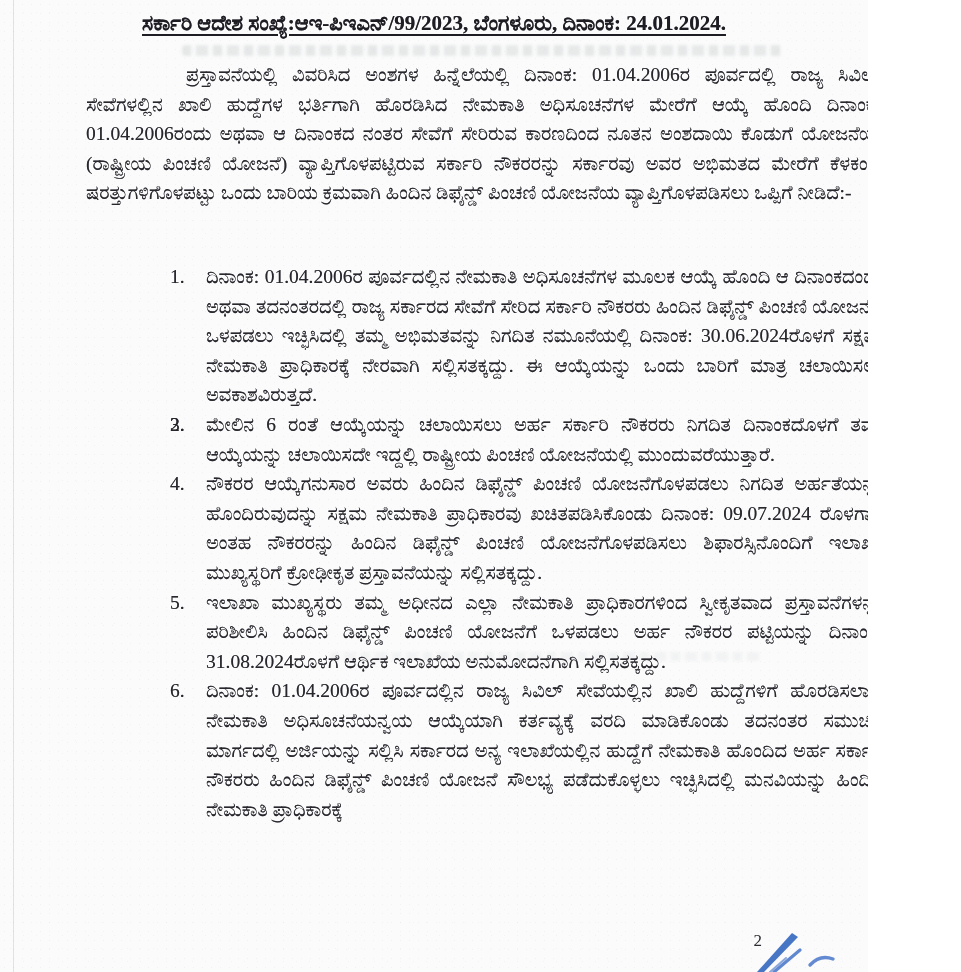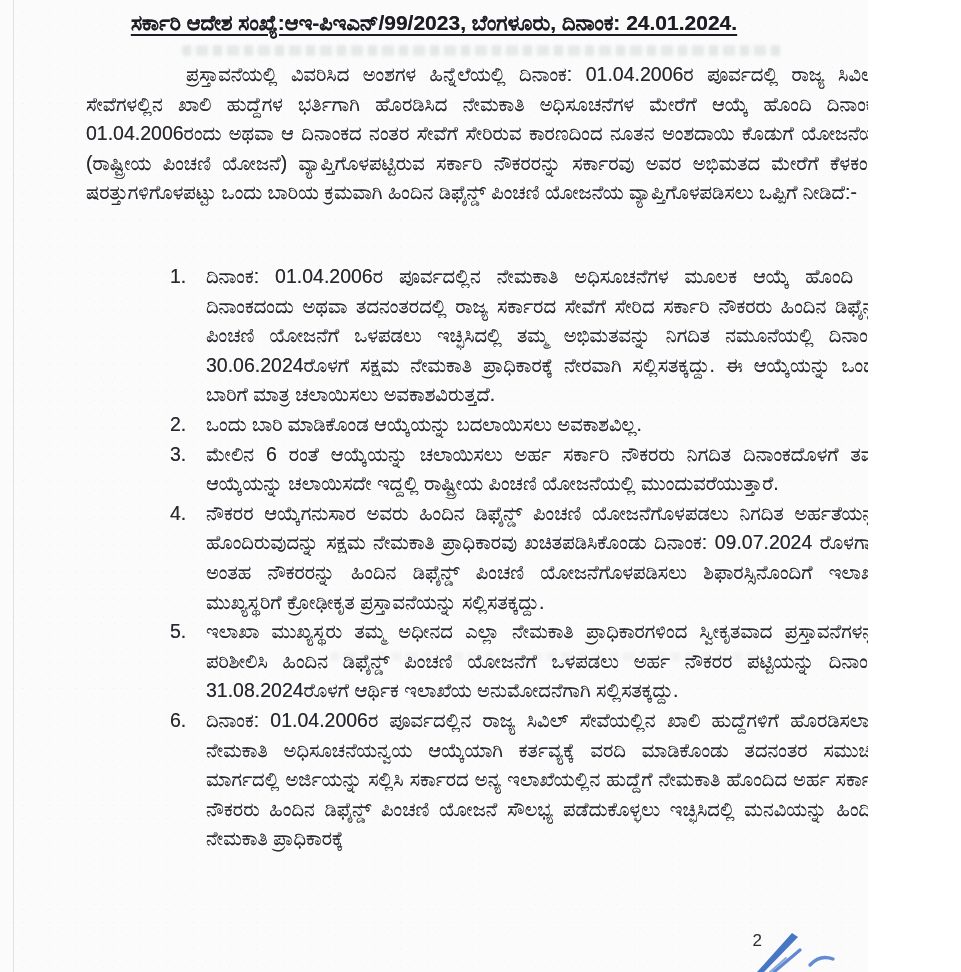--- a/index.html
+++ b/index.html
@@ -11,21 +11,21 @@
     position: relative;
     width: 868px;
     height: 972px;
     overflow: hidden;
     background-color: #fbfbfc;
     background-image:
       radial-gradient(rgba(200,202,208,0.18) 0.6px, transparent 0.7px),
       radial-gradient(rgba(180,184,192,0.10) 0.6px, transparent 0.7px);
     background-size: 9px 9px, 13px 13px;
     background-position: 0 0, 4px 6px;
-    font-family: Liberation Sans, sans-serif;
+    font-family: Liberation Serif, serif;
     color: #27272d;
   }
   .scan-edge {
     position: absolute;
     left: 13px;
     top: 0;
     width: 1px;
     height: 972px;
     background: rgba(150,152,158,0.25);
   }
@@ -120,21 +120,20 @@
 
   <p class="intro body-text">ಪ್ರಸ್ತಾವನೆಯಲ್ಲಿ ವಿವರಿಸಿದ ಅಂಶಗಳ ಹಿನ್ನೆಲೆಯಲ್ಲಿ ದಿನಾಂಕ: 01.04.2006ರ ಪೂರ್ವದಲ್ಲಿ ರಾಜ್ಯ ಸಿವಿಲ್ ಸೇವೆಗಳಲ್ಲಿನ ಖಾಲಿ ಹುದ್ದೆಗಳ ಭರ್ತಿಗಾಗಿ ಹೊರಡಿಸಿದ ನೇಮಕಾತಿ ಅಧಿಸೂಚನೆಗಳ ಮೇರೆಗೆ ಆಯ್ಕೆ ಹೊಂದಿ ದಿನಾಂಕ: 01.04.2006ರಂದು ಅಥವಾ ಆ ದಿನಾಂಕದ ನಂತರ ಸೇವೆಗೆ ಸೇರಿರುವ ಕಾರಣದಿಂದ ನೂತನ ಅಂಶದಾಯಿ ಕೊಡುಗೆ ಯೋಜನೆಯ (ರಾಷ್ಟ್ರೀಯ ಪಿಂಚಣಿ ಯೋಜನೆ) ವ್ಯಾಪ್ತಿಗೊಳಪಟ್ಟಿರುವ ಸರ್ಕಾರಿ ನೌಕರರನ್ನು ಸರ್ಕಾರವು ಅವರ ಅಭಿಮತದ ಮೇರೆಗೆ ಕೆಳಕಂಡ ಷರತ್ತುಗಳಿಗೊಳಪಟ್ಟು ಒಂದು ಬಾರಿಯ ಕ್ರಮವಾಗಿ ಹಿಂದಿನ ಡಿಫೈನ್ಡ್ ಪಿಂಚಣಿ ಯೋಜನೆಯ ವ್ಯಾಪ್ತಿಗೊಳಪಡಿಸಲು ಒಪ್ಪಿಗೆ ನೀಡಿದೆ:-</p>
 
   <ol class="conditions">
     <li class="body-text">
       <span class="num">1.</span>
       <span class="txt">ದಿನಾಂಕ: 01.04.2006ರ ಪೂರ್ವದಲ್ಲಿನ ನೇಮಕಾತಿ ಅಧಿಸೂಚನೆಗಳ ಮೂಲಕ ಆಯ್ಕೆ ಹೊಂದಿ ಆ ದಿನಾಂಕದಂದು ಅಥವಾ ತದನಂತರದಲ್ಲಿ ರಾಜ್ಯ ಸರ್ಕಾರದ ಸೇವೆಗೆ ಸೇರಿದ ಸರ್ಕಾರಿ ನೌಕರರು ಹಿಂದಿನ ಡಿಫೈನ್ಡ್ ಪಿಂಚಣಿ ಯೋಜನೆಗೆ ಒಳಪಡಲು ಇಚ್ಛಿಸಿದಲ್ಲಿ ತಮ್ಮ ಅಭಿಮತವನ್ನು ನಿಗದಿತ ನಮೂನೆಯಲ್ಲಿ ದಿನಾಂಕ: 30.06.2024ರೊಳಗೆ ಸಕ್ಷಮ ನೇಮಕಾತಿ ಪ್ರಾಧಿಕಾರಕ್ಕೆ ನೇರವಾಗಿ ಸಲ್ಲಿಸತಕ್ಕದ್ದು. ಈ ಆಯ್ಕೆಯನ್ನು ಒಂದು ಬಾರಿಗೆ ಮಾತ್ರ ಚಲಾಯಿಸಲು ಅವಕಾಶವಿರುತ್ತದೆ.</span>
     </li>
     <li class="body-text">
       <span class="num">2.</span>
-      <span class="txt">ಒಂದು ಬಾರಿ ಮಾಡಿಕೊಂಡ ಆಯ್ಕೆಯನ್ನು ಬದಲಾಯಿಸಲು ಅವಕಾಶವಿಲ್ಲ.</span>
     </li>
     <li class="body-text">
       <span class="num">3.</span>
       <span class="txt">ಮೇಲಿನ 6 ರಂತೆ ಆಯ್ಕೆಯನ್ನು ಚಲಾಯಿಸಲು ಅರ್ಹ ಸರ್ಕಾರಿ ನೌಕರರು ನಿಗದಿತ ದಿನಾಂಕದೊಳಗೆ ತಮ್ಮ ಆಯ್ಕೆಯನ್ನು ಚಲಾಯಿಸದೇ ಇದ್ದಲ್ಲಿ ರಾಷ್ಟ್ರೀಯ ಪಿಂಚಣಿ ಯೋಜನೆಯಲ್ಲಿ ಮುಂದುವರೆಯುತ್ತಾರೆ.</span>
     </li>
     <li class="body-text">
       <span class="num">4.</span>
       <span class="txt">ನೌಕರರ ಆಯ್ಕೆಗನುಸಾರ ಅವರು ಹಿಂದಿನ ಡಿಫೈನ್ಡ್ ಪಿಂಚಣಿ ಯೋಜನೆಗೊಳಪಡಲು ನಿಗದಿತ ಅರ್ಹತೆಯನ್ನು ಹೊಂದಿರುವುದನ್ನು ಸಕ್ಷಮ ನೇಮಕಾತಿ ಪ್ರಾಧಿಕಾರವು ಖಚಿತಪಡಿಸಿಕೊಂಡು ದಿನಾಂಕ: 09.07.2024 ರೊಳಗಾಗಿ ಅಂತಹ ನೌಕರರನ್ನು ಹಿಂದಿನ ಡಿಫೈನ್ಡ್ ಪಿಂಚಣಿ ಯೋಜನೆಗೊಳಪಡಿಸಲು ಶಿಫಾರಸ್ಸಿನೊಂದಿಗೆ ಇಲಾಖಾ ಮುಖ್ಯಸ್ಥರಿಗೆ ಕ್ರೋಢೀಕೃತ ಪ್ರಸ್ತಾವನೆಯನ್ನು ಸಲ್ಲಿಸತಕ್ಕದ್ದು.</span>
     </li>
     <li class="body-text">

